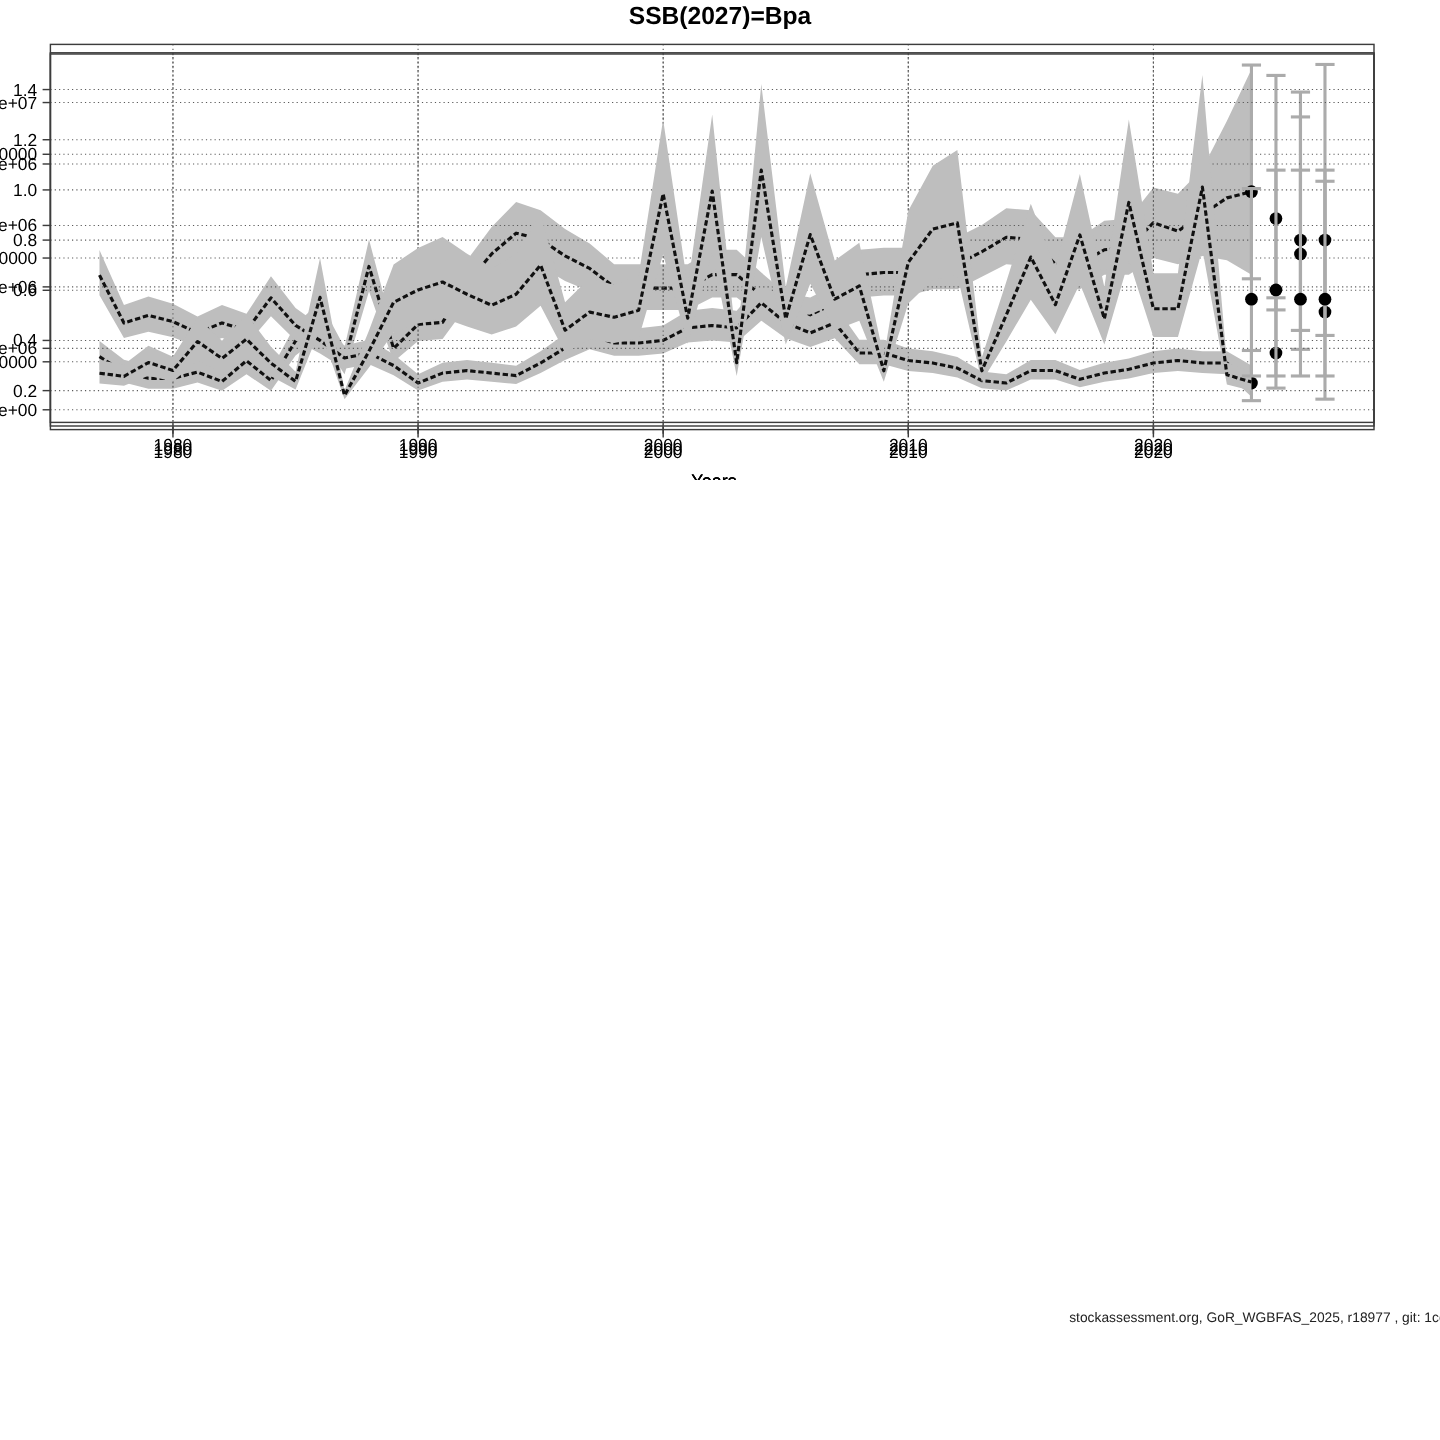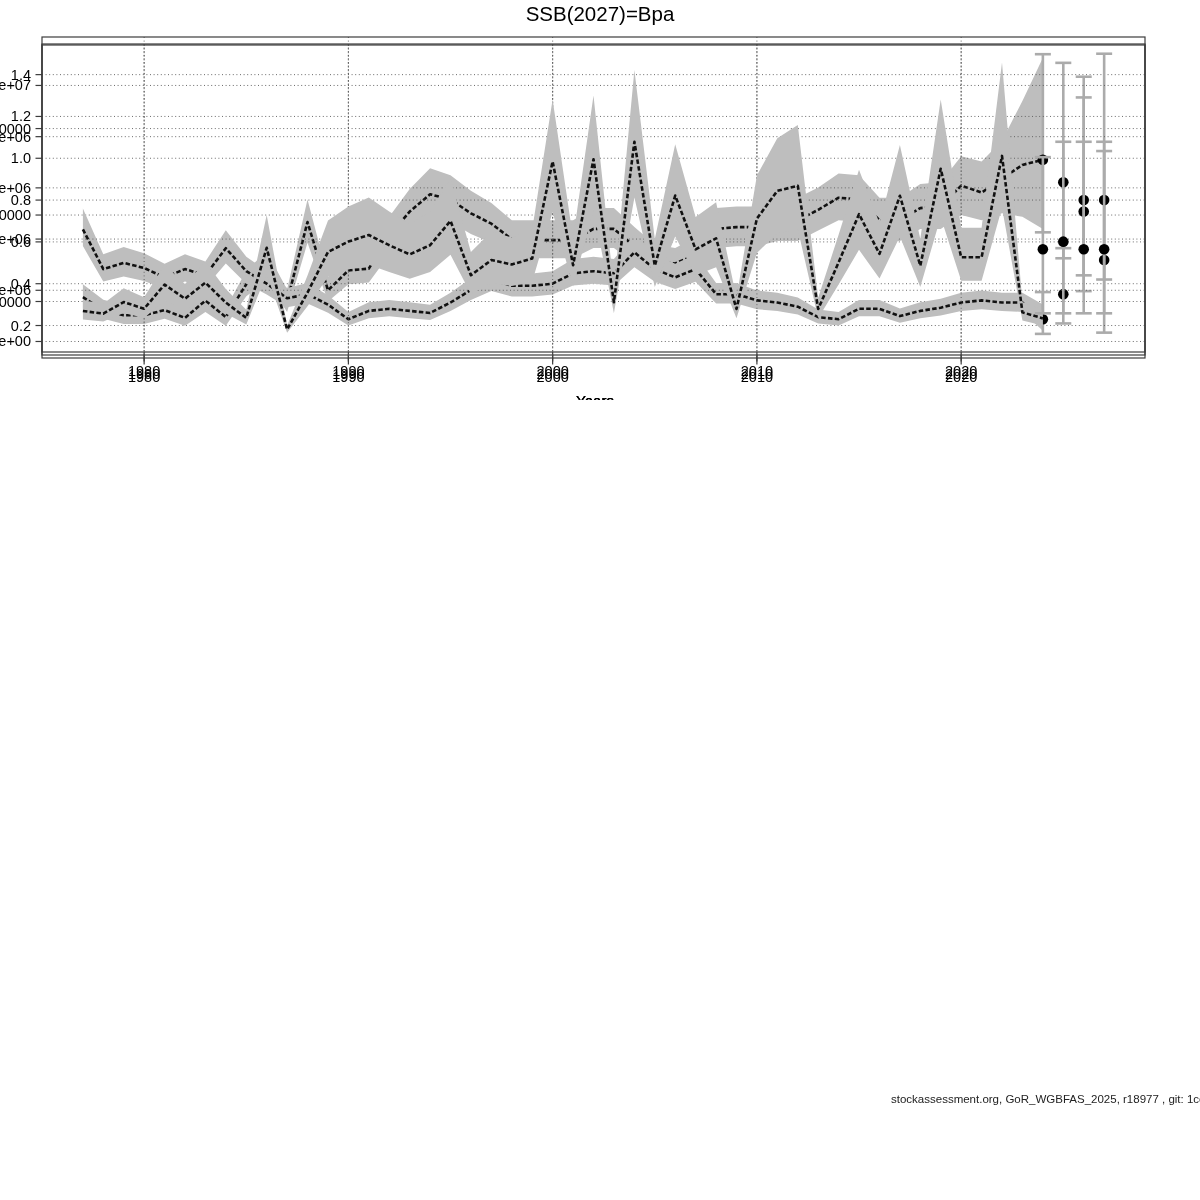--- a/index.html
+++ b/index.html
@@ -1,21 +1,21 @@
 <!DOCTYPE html>
 <html><head>
 <meta charset="utf-8">
 <style>
   html,body{margin:0;padding:0;}
   body{width:1200px;height:1200px;overflow:hidden;background:#ffffff;position:relative;
        font-family:"Liberation Sans", sans-serif;}
   .device{position:absolute;left:0;width:1200px;height:400px;overflow:hidden;}
   .device svg{position:absolute;left:0;top:0;}
   .page-title{position:absolute;top:2px;left:0;width:1200px;text-align:center;
-      font-weight:normal;font-size:20.5px;color:#000;letter-spacing:0px;}
+      font-weight:bold;font-size:20.5px;color:#000;letter-spacing:0px;}
   .watermark{position:absolute;left:891px;top:1093px;font-size:11.5px;color:#222;
       white-space:nowrap;}
   svg text{fill:#000;font-family:"Liberation Sans", sans-serif;}
   svg .ticklab{font-size:14.5px;}
   svg .axlab{font-size:15px;}
 </style>
 </head>
 <body>
 
 <div class="page-title">SSB(2027)=Bpa</div>

